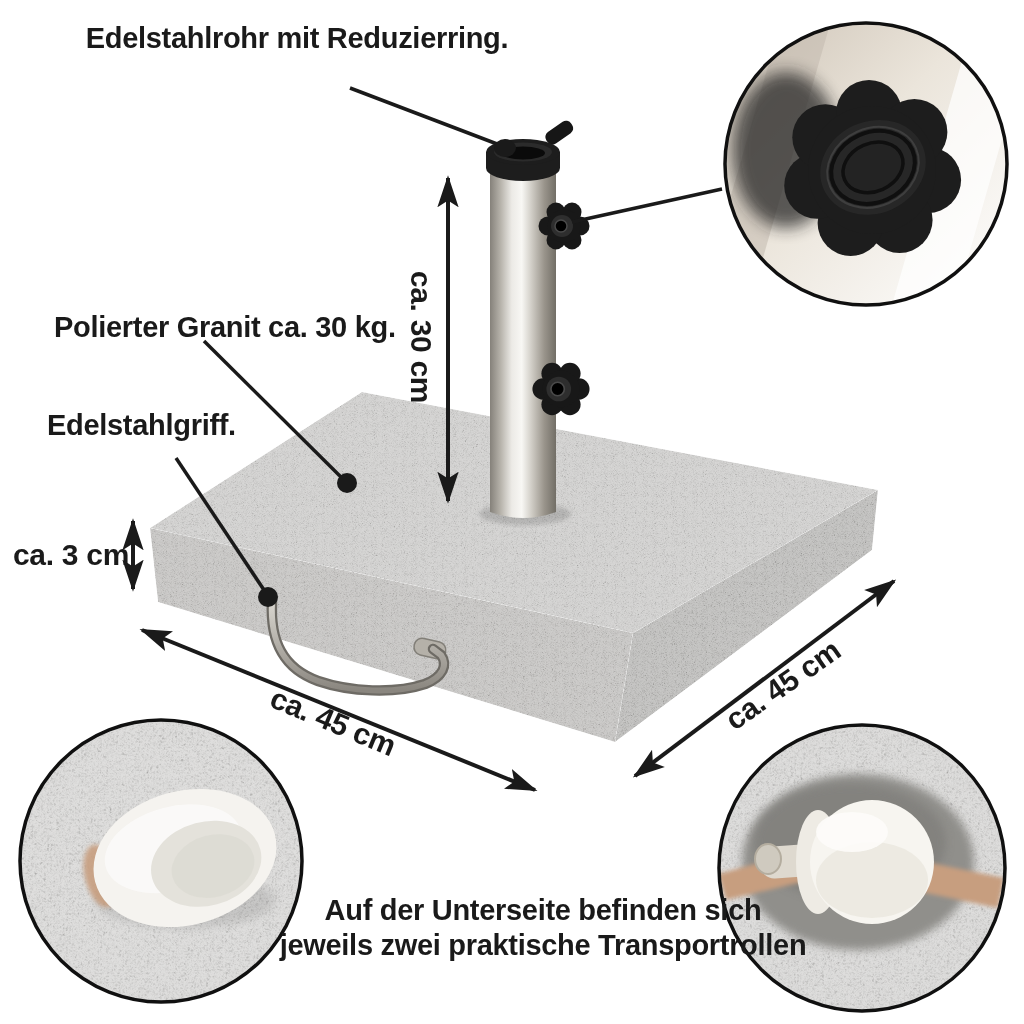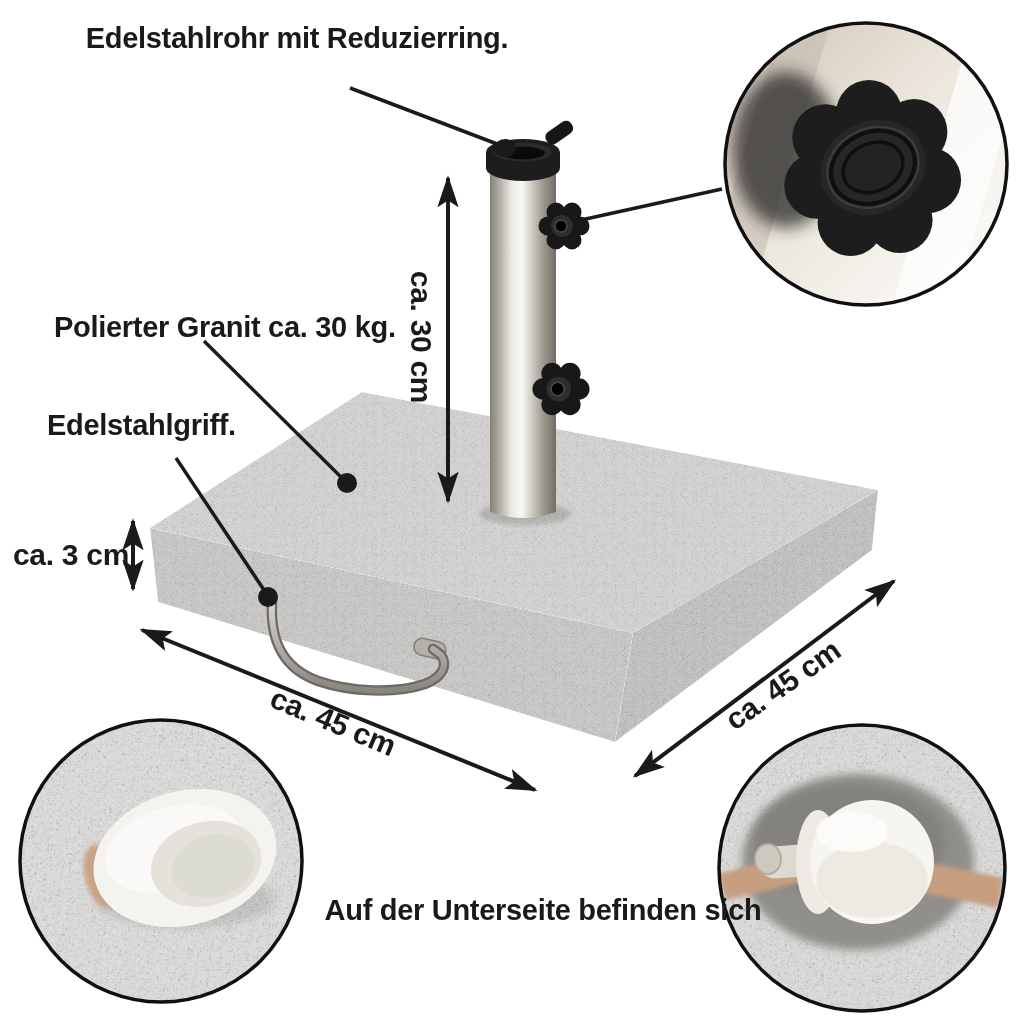--- a/index.html
+++ b/index.html
@@ -238,15 +238,16 @@
   <div class="lbl dim" style="left:421px;top:337px;transform:translate(-50%,-50%) rotate(90deg);">ca. 30 cm</div>
 
   <div class="lbl dim" style="left:71px;top:555px;transform:translate(-50%,-50%);">ca. 3 cm</div>
 
   <div class="lbl dim" style="left:333px;top:722px;transform:translate(-50%,-50%) rotate(22.5deg);">ca. 45 cm</div>
 
   <div class="lbl dim" style="left:783px;top:685px;transform:translate(-50%,-50%) rotate(-35deg);">ca. 45 cm</div>
 
   <div class="lbl note" style="left:511px;top:893px;transform:translateX(-50%);text-align:center;line-height:35px;margin-left:32px;">
     <div class="line">Auf der Unterseite befinden sich</div>
+    <div class="line">jeweils zwei praktische Transportrollen</div>
   </div>
 
 </div>
 
 </body></html>

